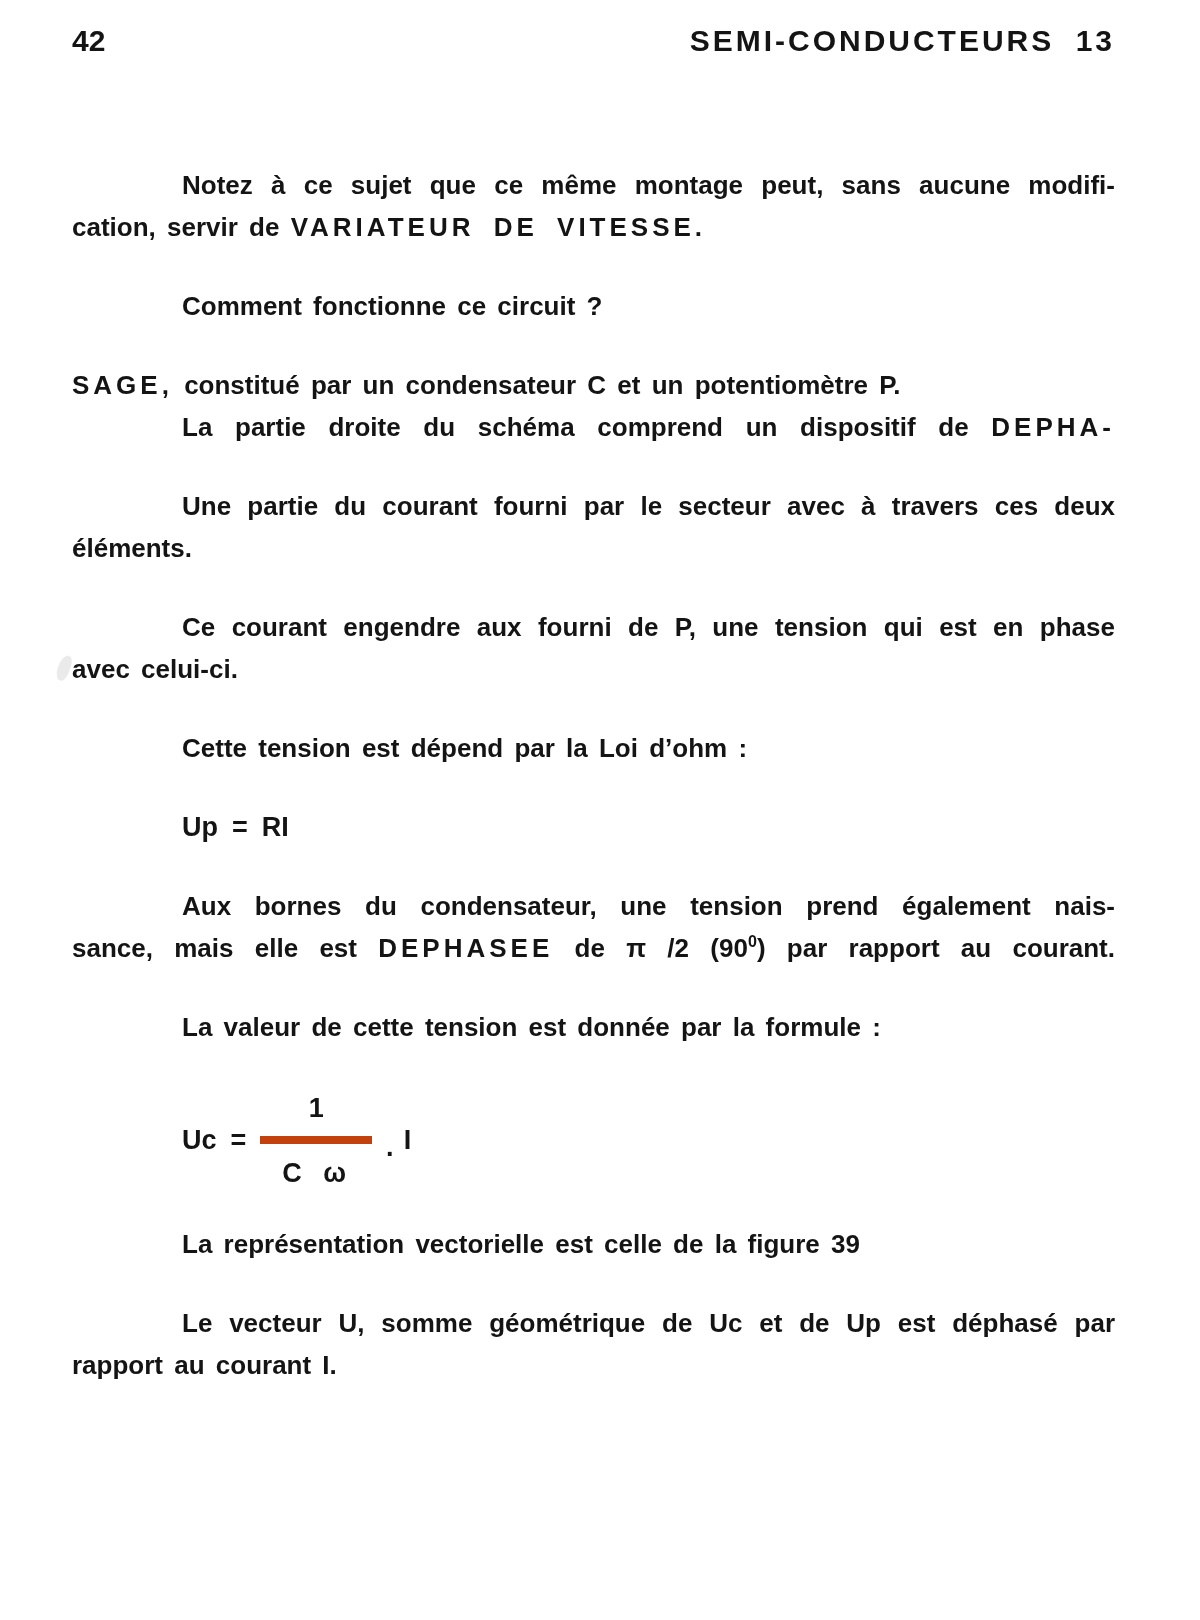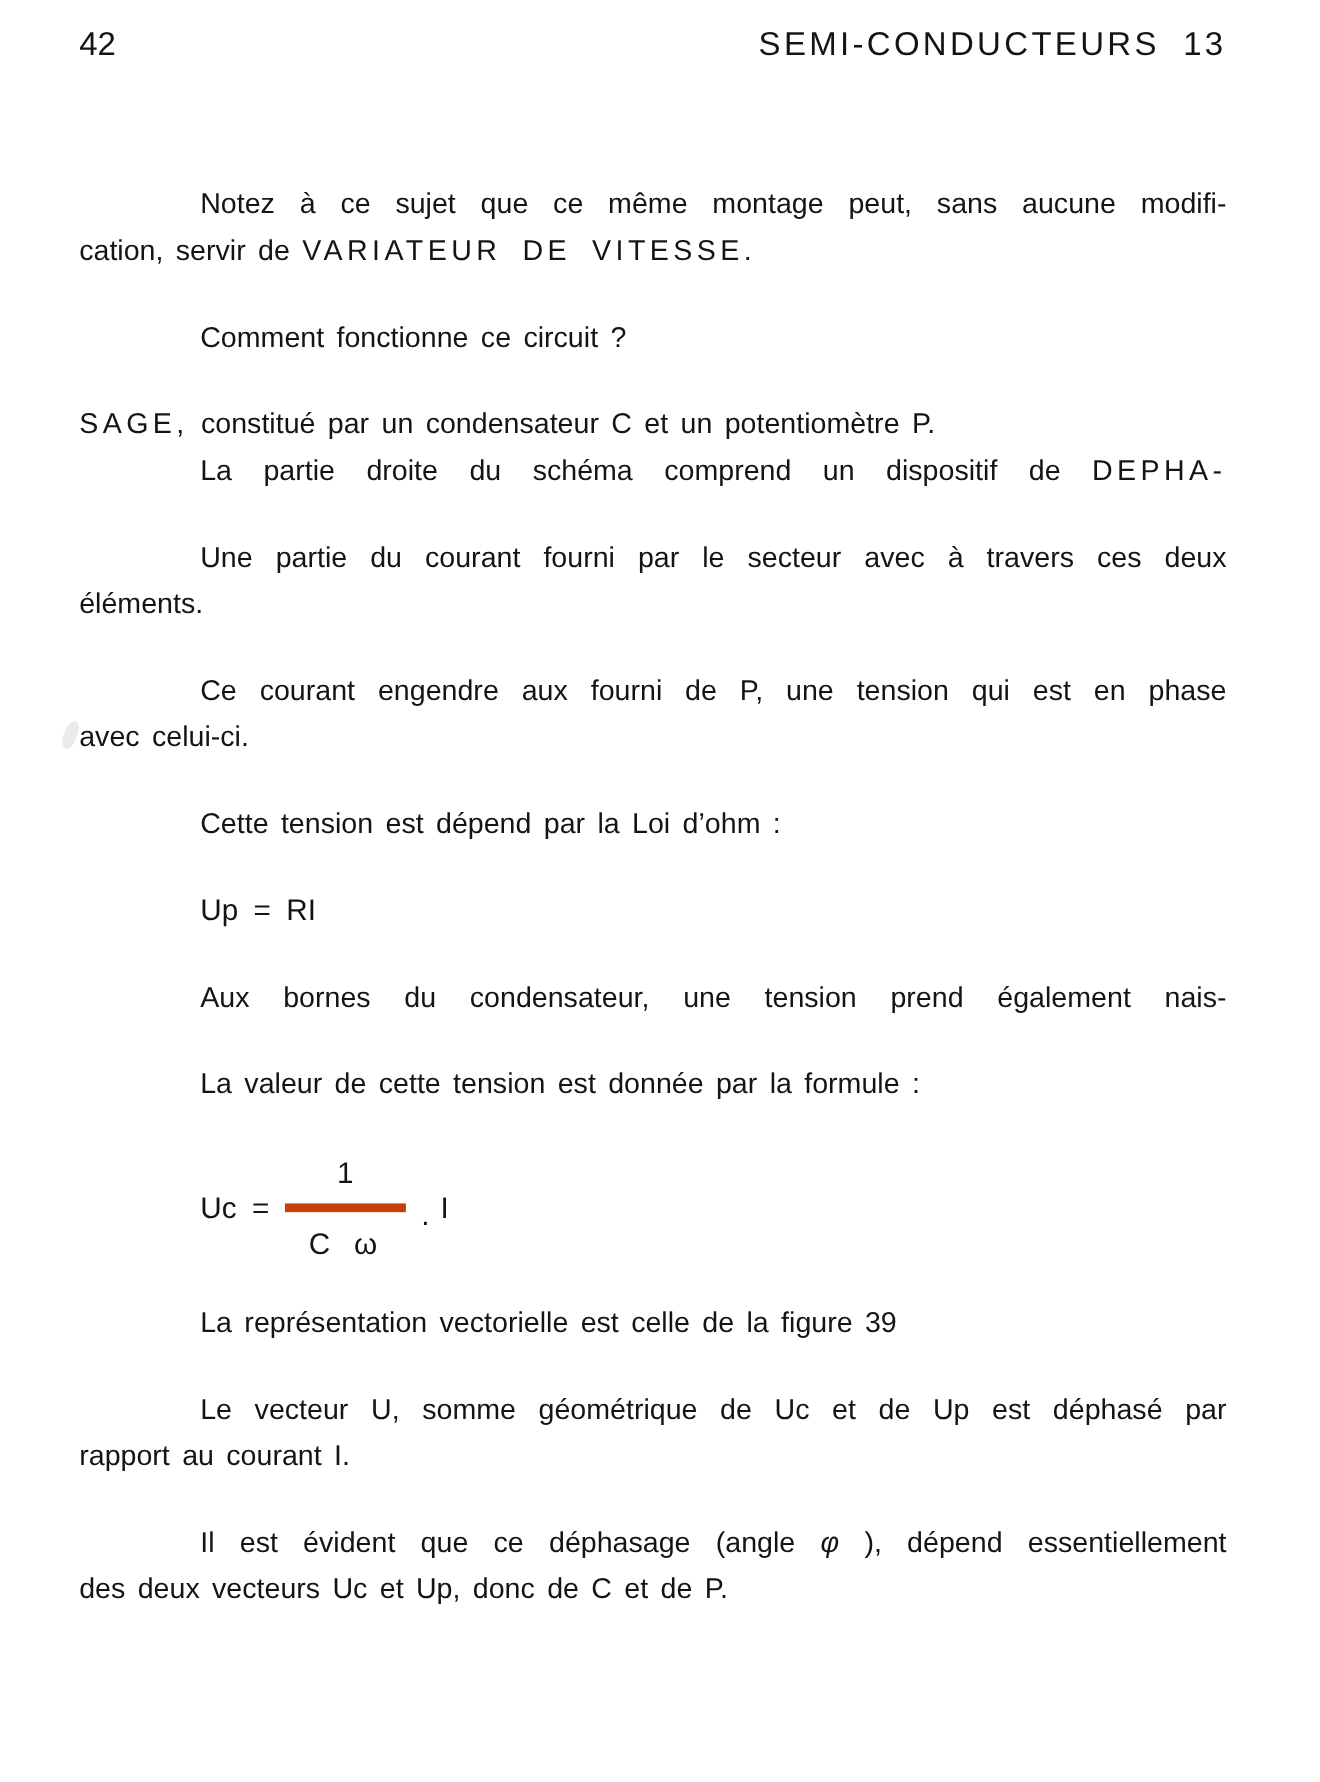--- a/index.html
+++ b/index.html
@@ -7,21 +7,21 @@
     padding: 0;
     background: #ffffff;
   }
   .page {
     position: relative;
     width: 1200px;
     height: 1620px;
     background: #ffffff;
     color: #141414;
     font-family: "Liberation Sans", sans-serif;
-    font-weight: 400;
+    font-weight: 700;
     overflow: hidden;
     box-sizing: border-box;
     padding: 24px 85px 0 72px;
   }
   .running-header {
     display: flex;
     justify-content: space-between;
     align-items: baseline;
     font-size: 30px;
     margin-bottom: 106px;
@@ -139,20 +139,21 @@
     </p>
 
     <div class="formula">
       <span>Up</span>
       <span class="eq">=</span>
       <span>RI</span>
     </div>
 
     <p class="para">
       <span class="line indent fill"><span>Aux bornes du condensateur, une tension prend également nais-</span></span>
+      <span class="line fill"><span>sance, mais elle est </span><span class="caps">DEPHASEE</span><span> de π /2 (90</span><sup class="exp">0</sup><span>) par rapport au courant.</span></span>
     </p>
 
     <p class="para">
       <span class="line indent"><span>La valeur de cette tension est donnée par la formule :</span></span>
     </p>
 
     <div class="formula formula-uc">
       <span>Uc</span>
       <span class="eq">=</span>
       <span class="frac">
@@ -165,19 +166,15 @@
 
     <p class="para">
       <span class="line indent"><span>La représentation vectorielle est celle de la figure 39</span></span>
     </p>
 
     <p class="para">
       <span class="line indent fill"><span>Le vecteur U, somme géométrique de Uc et de Up est déphasé par</span></span>
       <span class="line"><span>rapport au courant I.</span></span>
     </p>
 
-    <p class="para">
-      <span class="line indent fill"><span>Il est évident que ce déphasage (angle </span><span class="phi">φ</span><span> ), dépend essentiellement</span></span>
-      <span class="line"><span>des deux vecteurs Uc et Up, donc de C et de P.</span></span>
-    </p>
 
   </div>
 </div>
 
 </body></html>

